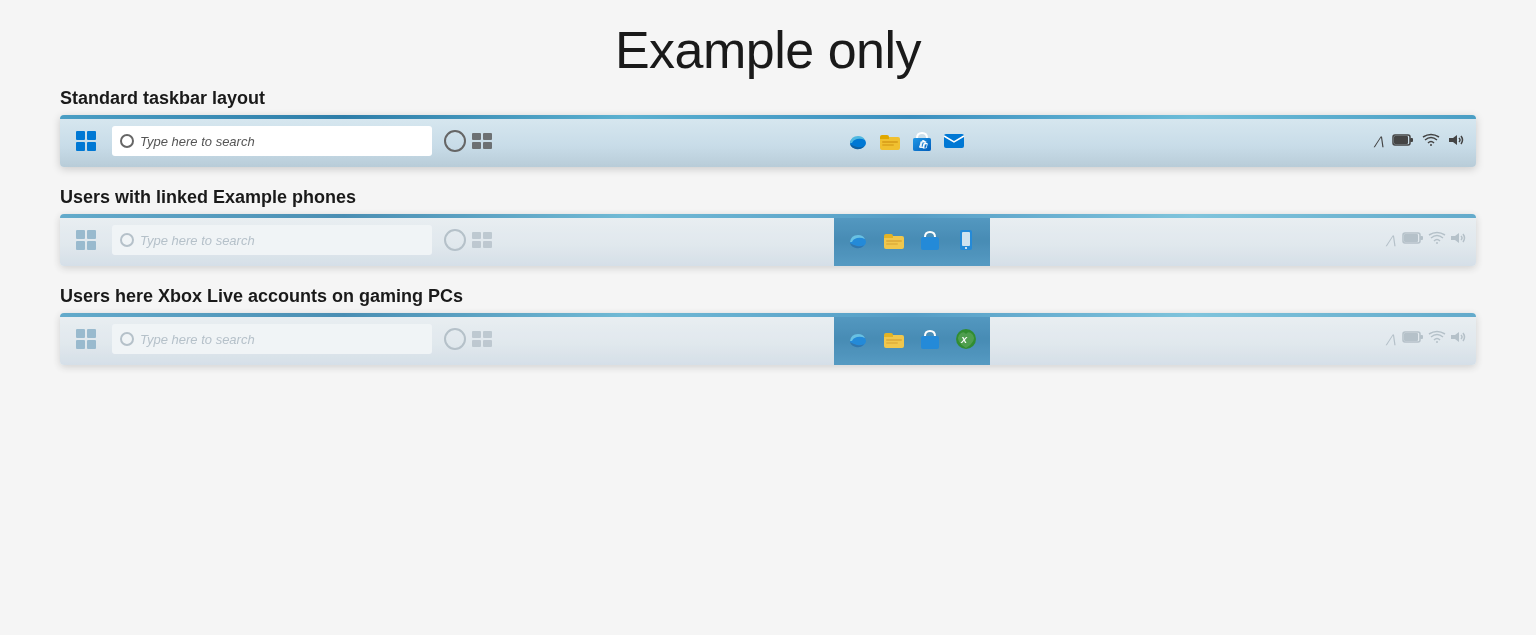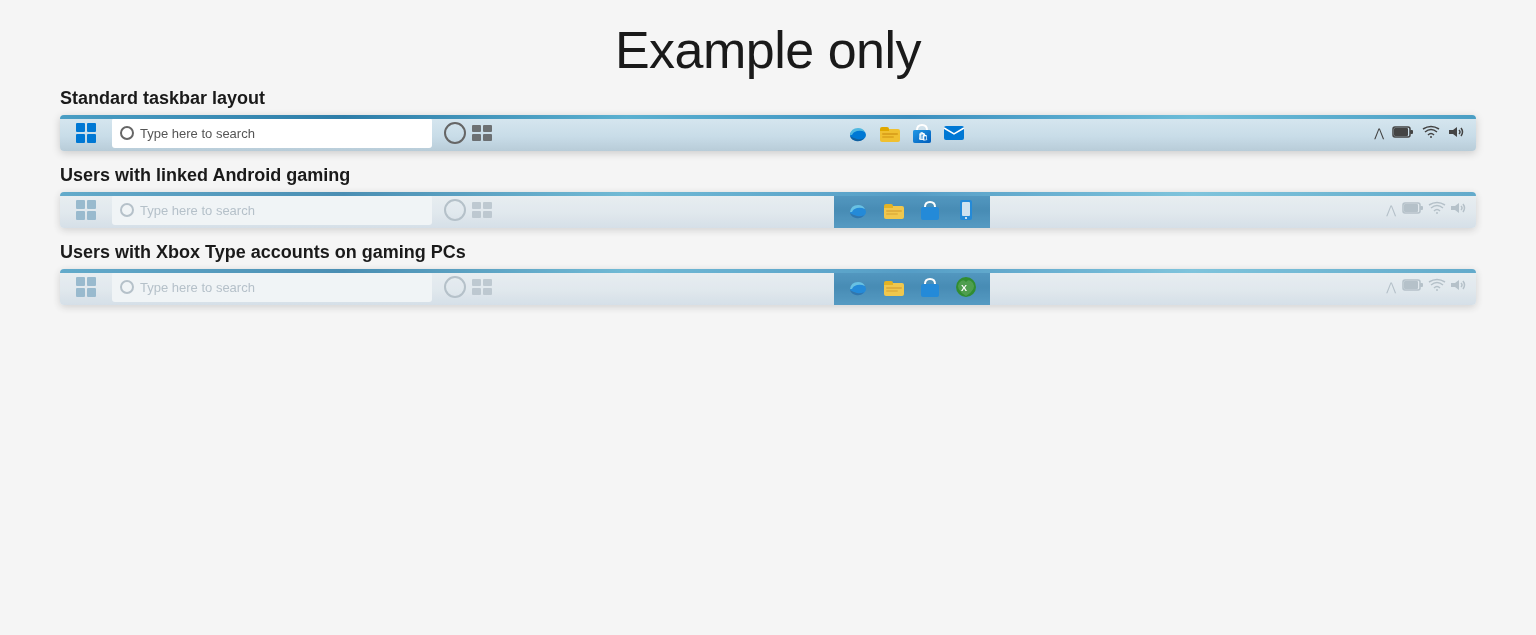--- a/index.html
+++ b/index.html
@@ -18,41 +18,42 @@
     .main-title {
       font-size: 52px;
       font-weight: 300;
       color: #1a1a1a;
       margin-bottom: 8px;
       letter-spacing: -0.5px;
     }
 
     .section {
       width: 100%;
-      margin-bottom: 14px;
+      margin-bottom: 20px;
     }
 
     .section-label {
       font-size: 18px;
       font-weight: 700;
       color: #1a1a1a;
       margin-bottom: 6px;
     }
 
     
     .taskbar {
       width: 100%;
-      height: 36px;
+      height: 52px;
       background: linear-gradient(to bottom, #d8e8f0 0%, #c8dce8 60%, #b8ccd8 100%);
       display: flex;
       align-items: center;
       border-radius: 4px;
       box-shadow: 0 2px 8px rgba(0,0,0,0.18);
       overflow: hidden;
       position: relative;
+      font-style: italic;
     }
 
     .taskbar.faded {
       background: linear-gradient(to bottom, #e8eef2 0%, #dde6ec 60%, #d0dce6 100%);
       opacity: 0.85;
     }
 
     
     .taskbar::before {
       content: '';
@@ -326,21 +327,21 @@
           <polygon points="1,5 5,5 9,2 9,12 5,9 1,9" fill="#444"></polygon>
           <path d="M11 5 Q13 7 11 9" fill="none" stroke="#444" stroke-width="1.5"></path>
           <path d="M13 3 Q16 7 13 11" fill="none" stroke="#444" stroke-width="1.5"></path>
         </svg>
       </span>
     </div>
   </div>
 </div>
 
 <div class="section">
-  <div class="section-label">Users with linked Android gaming</div>
+  <div class="section-label">Users with linked Example phones</div>
   <div class="taskbar faded">
 
     <div class="taskbar-start">
       <div class="windows-icon">
         <div class="q"></div>
           <div class="q"></div>
         <div class="q"></div>
           <div class="q"></div>
       </div>
     </div>
@@ -421,21 +422,21 @@
           <polygon points="1,5 5,5 9,2 9,12 5,9 1,9" fill="#aab8c2"></polygon>
           <path d="M11 5 Q13 7 11 9" fill="none" stroke="#aab8c2" stroke-width="1.5"></path>
           <path d="M13 3 Q16 7 13 11" fill="none" stroke="#aab8c2" stroke-width="1.5"></path>
         </svg>
       </span>
     </div>
   </div>
 </div>
 
 <div class="section">
-  <div class="section-label">Users with Xbox Type accounts on gaming PCs</div>
+  <div class="section-label">Users here Xbox Live accounts on gaming PCs</div>
   <div class="taskbar faded">
 
     <div class="taskbar-start">
       <div class="windows-icon">
         <div class="q"></div>
           <div class="q"></div>
         <div class="q"></div>
           <div class="q"></div>
       </div>
     </div>

